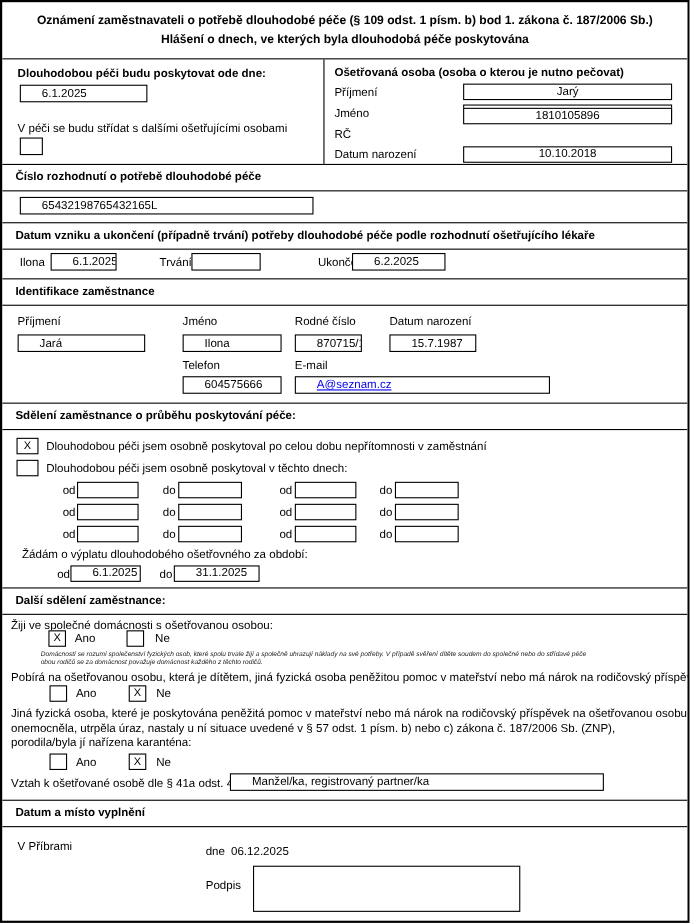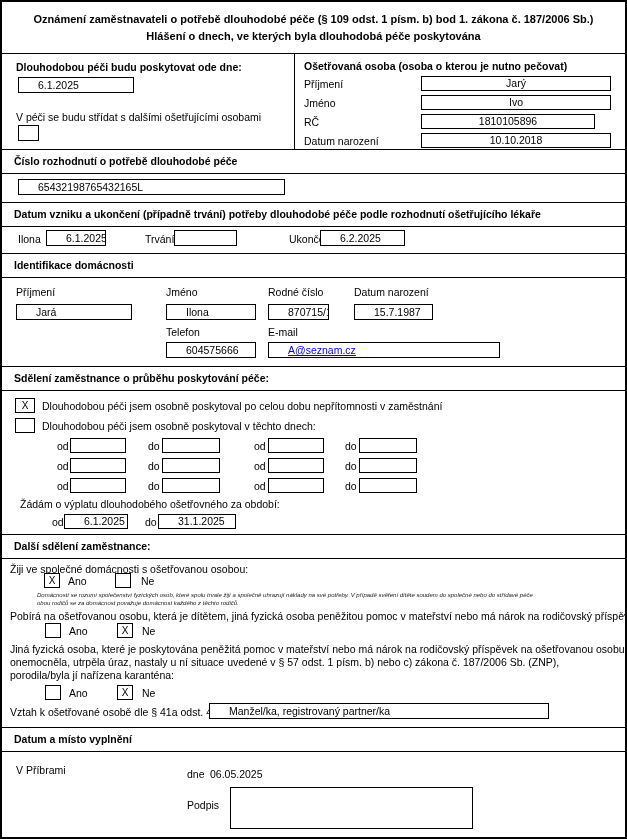--- a/index.html
+++ b/index.html
@@ -54,42 +54,42 @@
       <div class="abs nowrap" style="left:14px;top:57px">V péči se budu střídat s dalšími ošetřujícími osobami</div>
       <div class="cb" style="left:16px;top:71px;width:21px;height:16px"></div>
     </div>
     <div class="col-right">
       <div class="abs bold nowrap" style="left:9px;top:6px">Ošetřovaná osoba (osoba o kterou je nutno pečovat)</div>
       <div class="abs" style="left:9px;top:24px">Příjmení</div>
       <div class="ibox h15" style="left:126px;top:22px;width:190px">Jarý</div>
       <div class="abs" style="left:9px;top:43px">Jméno</div>
       <div class="ibox h15" style="left:126px;top:41px;width:190px">Ivo</div>
       <div class="abs" style="left:9px;top:62px">RČ</div>
-      <div class="ibox h15" style="left:126px;top:60px;width:174px">1810105896</div>
+      <div class="ibox h15" style="left:126px;top:44px;width:190px">1810105896</div>
       <div class="abs" style="left:9px;top:81px">Datum narození</div>
       <div class="ibox h15" style="left:126px;top:79px;width:190px">10.10.2018</div>
     </div>
   </div>
 
   <div class="sec-header">Číslo rozhodnutí o potřebě dlouhodobé péče</div>
   <div class="sec-content" style="height:28px">
     <div class="ibox" style="left:16px;top:5px;width:267px">65432198765432165L</div>
   </div>
 
   <div class="sec-header">Datum vzniku a ukončení (případně trvání) potřeby dlouhodobé péče podle rozhodnutí ošetřujícího lékaře</div>
   <div class="sec-content" style="height:26px">
     <div class="abs" style="left:16px;top:6px">Ilona</div>
     <div class="ibox" style="left:44px;top:3px;width:60px">6.1.2025</div>
     <div class="abs" style="left:143px;top:6px">Trvání</div>
     <div class="ibox" style="left:172px;top:3px;width:63px"></div>
     <div class="abs" style="left:287px;top:6px">Ukončení</div>
     <div class="ibox" style="left:318px;top:3px;width:85px">6.2.2025</div>
   </div>
 
-  <div class="sec-header">Identifikace domácnosti</div>
+  <div class="sec-header">Identifikace zaměstnance</div>
   <div class="sec-content" style="height:88px">
     <div class="abs" style="left:14px;top:8px">Příjmení</div>
     <div class="abs" style="left:164px;top:8px">Jméno</div>
     <div class="abs" style="left:266px;top:8px">Rodné číslo</div>
     <div class="abs" style="left:352px;top:8px">Datum narození</div>
     <div class="ibox" style="left:14px;top:26px;width:116px">Jará</div>
     <div class="ibox" style="left:164px;top:26px;width:90px">Ilona</div>
     <div class="ibox" style="left:266px;top:26px;width:61px">870715/1365</div>
     <div class="ibox" style="left:352px;top:26px;width:79px">15.7.1987</div>
     <div class="abs" style="left:164px;top:48px">Telefon</div>
@@ -170,18 +170,18 @@
     <div class="abs" style="left:140px;top:128px">Ne</div>
 
     <div class="abs nowrap" style="left:8px;top:147px">Vztah k ošetřované osobě dle § 41a odst. 4 ZNP:</div>
     <div class="ibox" style="left:207px;top:144px;width:340px">Manžel/ka, registrovaný partner/ka</div>
   </div>
 
   <div class="sec-header">Datum a místo vyplnění</div>
   <div class="sec-content" style="height:84px">
     <div class="abs nowrap" style="left:14px;top:12px"><span>V</span>&nbsp;<span>Příbrami</span></div>
     <div class="abs" style="left:185px;top:16px">dne</div>
-    <div class="abs" style="left:208px;top:16px">06.05.2025</div>
+    <div class="abs" style="left:208px;top:16px">06.12.2025</div>
     <div class="abs" style="left:185px;top:47px">Podpis</div>
     <div class="abs" style="left:228px;top:35px;width:243px;height:42px;border:1px solid #000;background:#fff"></div>
   </div>
 
 </div>
 
 </body></html>

